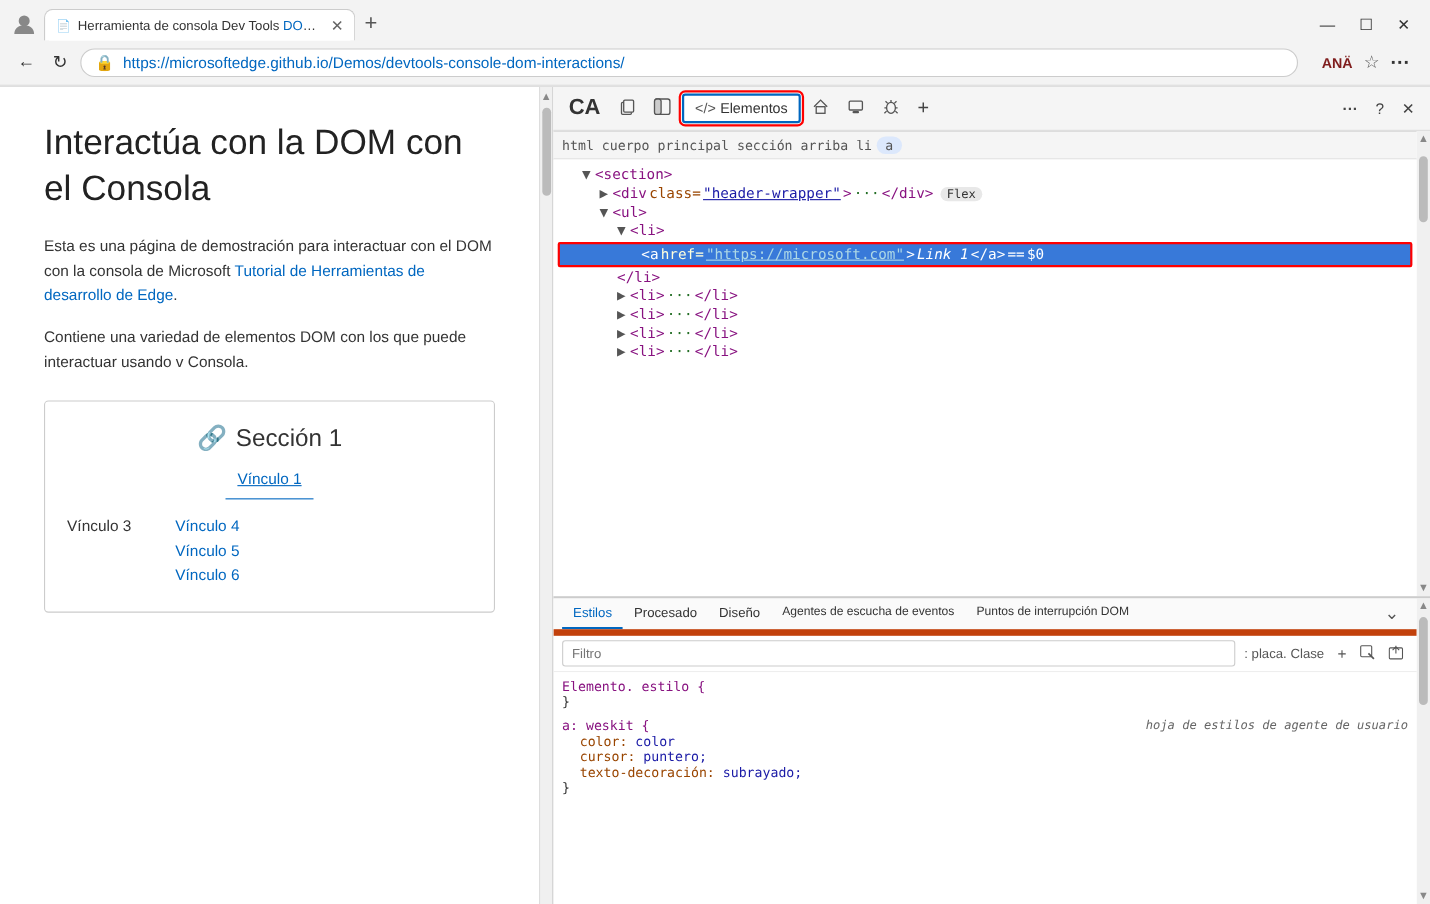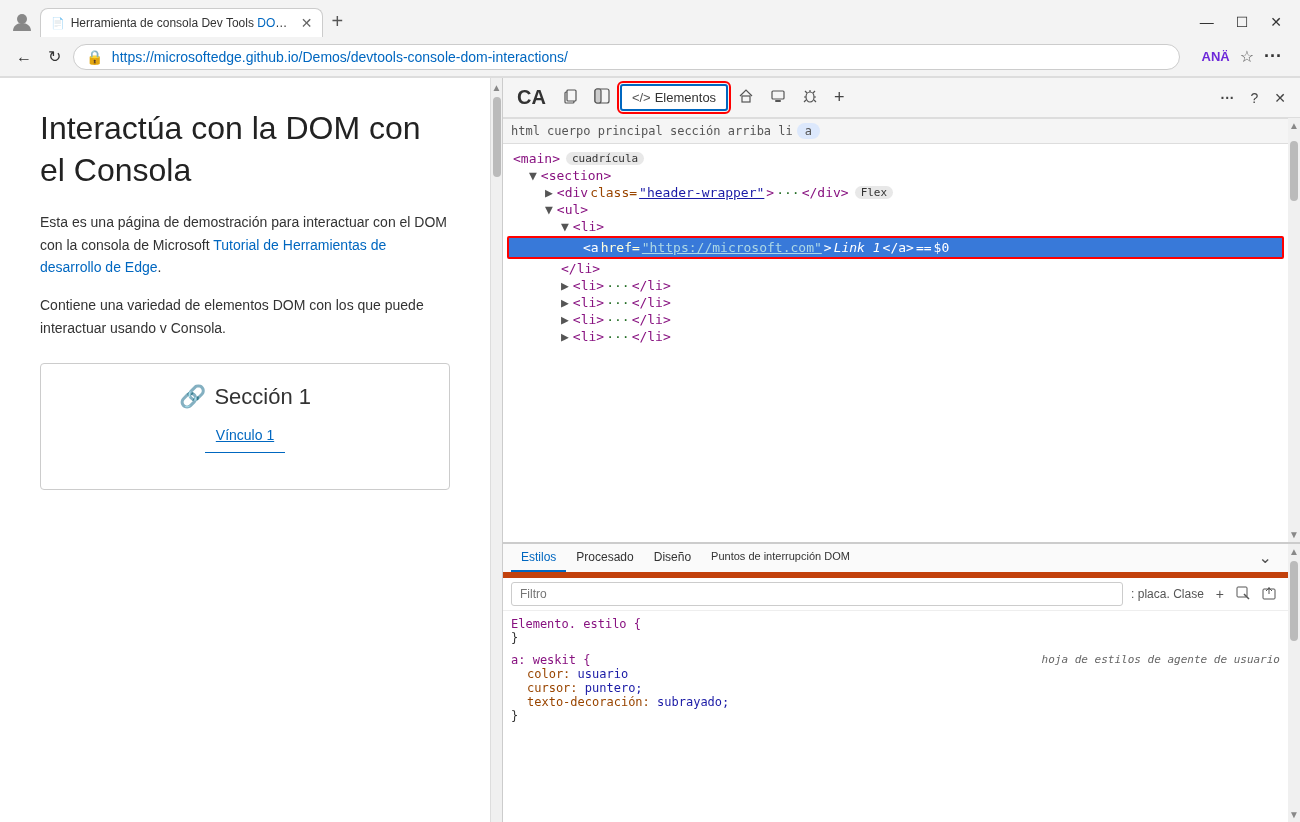--- a/index.html
+++ b/index.html
@@ -18,21 +18,21 @@
     .new-tab-btn { background: none; border: none; font-size: 20px; color: #555; cursor: pointer; padding: 4px 8px; }
     .window-controls { display: flex; gap: 2px; margin-left: auto; }
     .win-btn { background: none; border: none; font-size: 14px; color: #333; cursor: pointer; padding: 4px 10px; }
 
     .address-bar { display: flex; align-items: center; padding: 6px 12px; gap: 8px; background: #f3f3f3; border-bottom: 1px solid #ddd; }
     .nav-btn { background: none; border: none; font-size: 16px; color: #333; cursor: pointer; padding: 4px; }
     .address-box { flex: 1; display: flex; align-items: center; background: #fff; border: 1px solid #ccc; border-radius: 20px; padding: 4px 12px; gap: 8px; }
     .lock-icon { font-size: 14px; color: #555; }
     .address-text { font-size: 14px; color: #0067c0; flex: 1; }
     .browser-actions { display: flex; align-items: center; gap: 4px; margin-left: 8px; }
-    .ana-btn { font-size: 13px; font-weight: bold; color: #6d28d9; background: none; border: none; cursor: pointer; padding: 4px 6px; }
+    .ana-btn { font-size: 13px; font-weight: bold; color: #7f1d1d; background: none; border: none; cursor: pointer; padding: 4px 6px; }
     .fav-btn { background: none; border: none; font-size: 16px; cursor: pointer; color: #555; }
     .more-btn { background: none; border: none; font-size: 18px; cursor: pointer; color: #333; font-weight: bold; padding: 2px 6px; }
 
     
     .main-area { display: flex; flex: 1; overflow: hidden; }
 
     
     .page-content { width: 490px; padding: 30px 40px; overflow-y: auto; flex-shrink: 0; position: relative; }
     .page-content h1 { font-size: 32px; font-weight: 300; color: #222; line-height: 1.3; margin-bottom: 20px; }
     .page-desc { font-size: 14px; color: #333; line-height: 1.6; margin-bottom: 16px; }
@@ -179,20 +179,28 @@
 
     <div class="section-box">
       <div class="section-heading">
         <span>🔗</span>
         <span>Sección 1</span>
       </div>
       <div style="text-align:center">
         <a class="section-link" href="#">Vínculo 1</a>
       </div>
       <hr class="section-sep">
+      <div style="display:flex; gap: 40px; align-items: flex-start;">
+        <span style="font-size:14px; color:#333;">Vínculo 3</span>
+        <div>
+          <a class="section-link-left" href="#">Vínculo 4</a>
+          <a class="section-link-left" href="#">Vínculo 5</a>
+          <a class="section-link-left" href="#">Vínculo 6</a>
+        </div>
+      </div>
     </div>
   </div>
 
   <div class="page-scrollbar">
     <span class="scrollbar-arrow">▲</span>
     <div class="scrollbar-thumb"></div>
   </div>
 
   <div class="devtools">
 
@@ -244,25 +252,20 @@
 
         <div class="dom-panel">
 
           <div class="dom-breadcrumb">
             <span>html cuerpo principal sección arriba li </span>
             <span class="bc-current">a</span>
           </div>
 
           <div class="dom-tree">
 
-            <div class="dom-line">
-              <span style="display:inline-block;width:0px"></span>
-              <span class="dom-tag">&lt;main&gt;</span>
-              <span class="dom-badge">cuadrícula</span>
-            </div>
 
             <div class="dom-line">
               <span style="display:inline-block;width:16px"></span>
               <span class="dom-expand">▼</span>
               <span class="dom-tag">&lt;section&gt;</span>
             </div>
 
             <div class="dom-line">
               <span style="display:inline-block;width:32px"></span>
               <span class="dom-expand">▶</span>
@@ -343,20 +346,21 @@
       </div>
 
       <div class="devtools-bottom">
         <div class="devtools-bottom-inner">
           <div class="styles-main">
 
             <div class="styles-tabs">
               <span class="style-tab active">Estilos</span>
               <span class="style-tab">Procesado</span>
               <span class="style-tab">Diseño</span>
+              <span class="style-tab" style="font-size:11px;">Agentes de escucha de eventos</span>
               <span class="style-tab" style="font-size:11px;">Puntos de interrupción DOM</span>
               <span class="style-tab-more">⌄</span>
             </div>
 
             <div class="filter-row">
               <input class="filter-input" type="text" placeholder="Filtro" style="">
               <span class="filter-colon">: placa. Clase</span>
               <div class="filter-actions">
                 <button class="filter-action-btn">+</button>
                 <button class="filter-action-btn">
@@ -377,21 +381,21 @@
             <div class="css-rules">
               <div class="css-rule">
                 <span class="css-selector">Elemento. estilo {</span>
                 <br>
                 <span class="css-brace">}</span>
               </div>
               <div class="css-rule">
                 <span class="css-selector-a">a: weskit {</span>
                 <span class="css-source">hoja de estilos de agente de usuario</span>
                 <br>
-                <span class="css-prop">color: <span class="css-val">usuario</span></span>
+                <span class="css-prop">color: <span class="css-val">color</span></span>
                 <br>
                 <span class="css-prop">cursor: <span class="css-val">puntero;</span></span>
                 <br>
                 <span class="css-prop">texto-decoración: <span class="css-val">subrayado;</span></span>
                 <br>
                 <span class="css-brace">}</span>
               </div>
             </div>
           </div>
 

